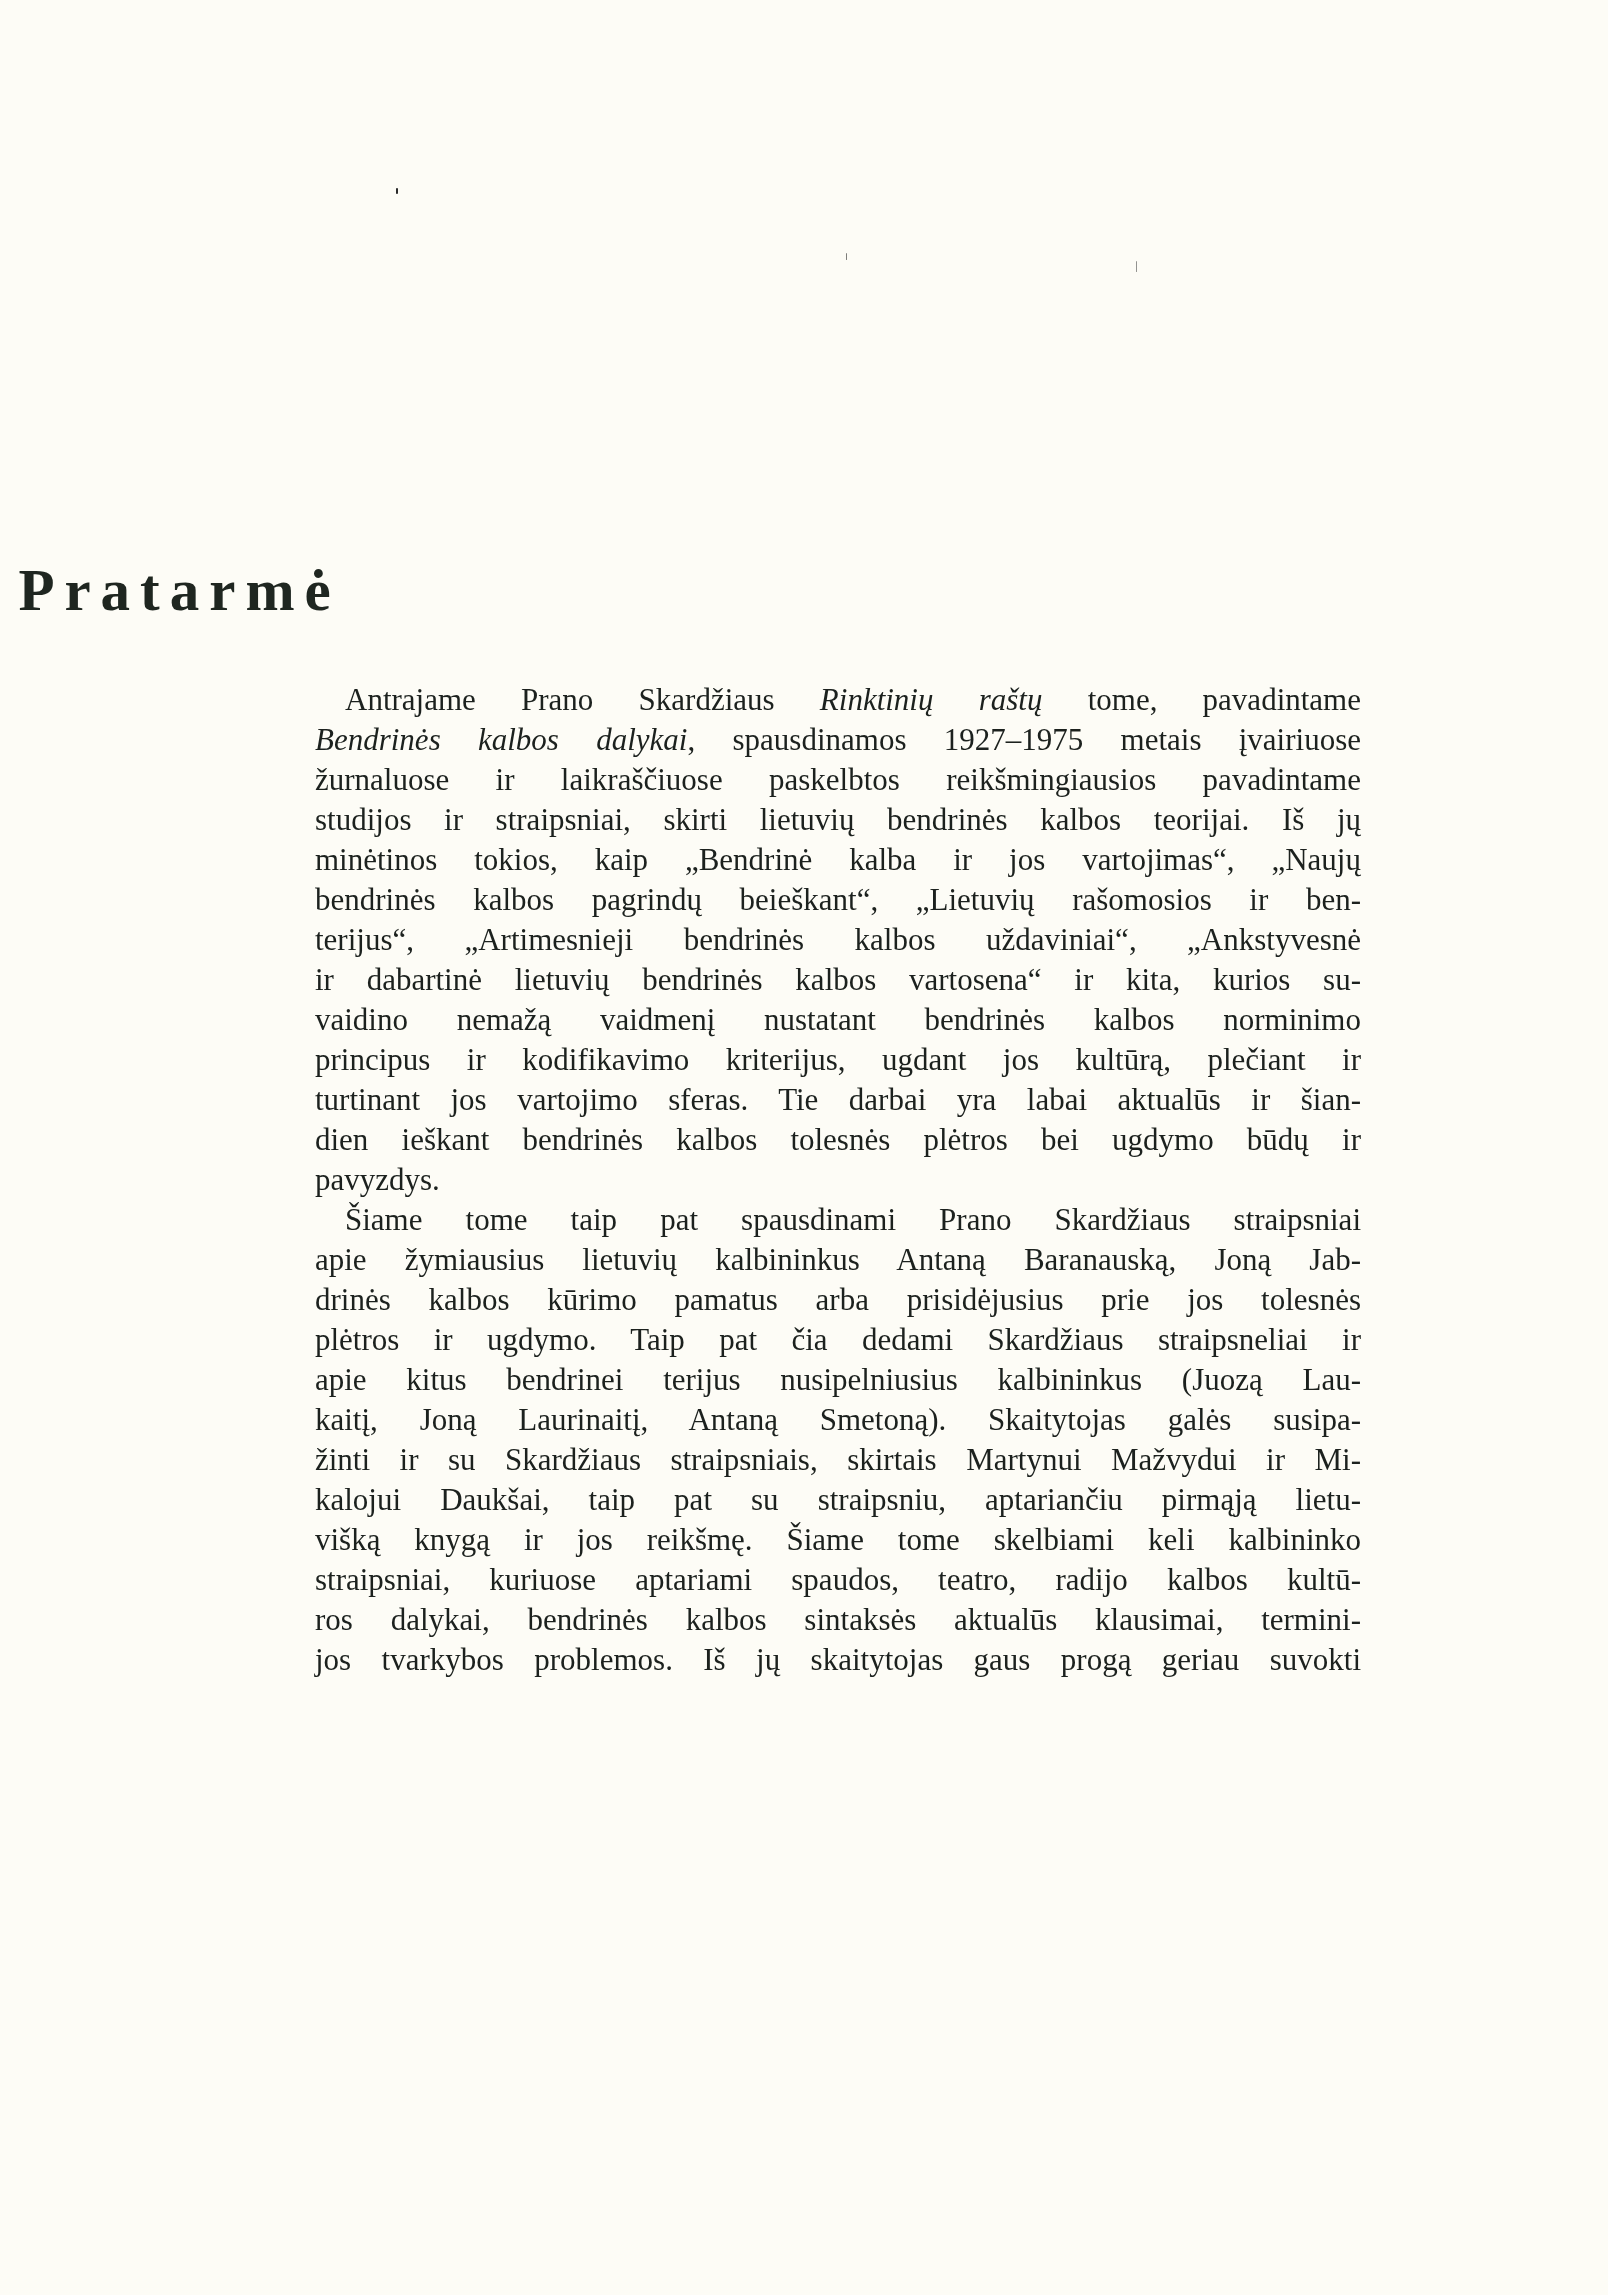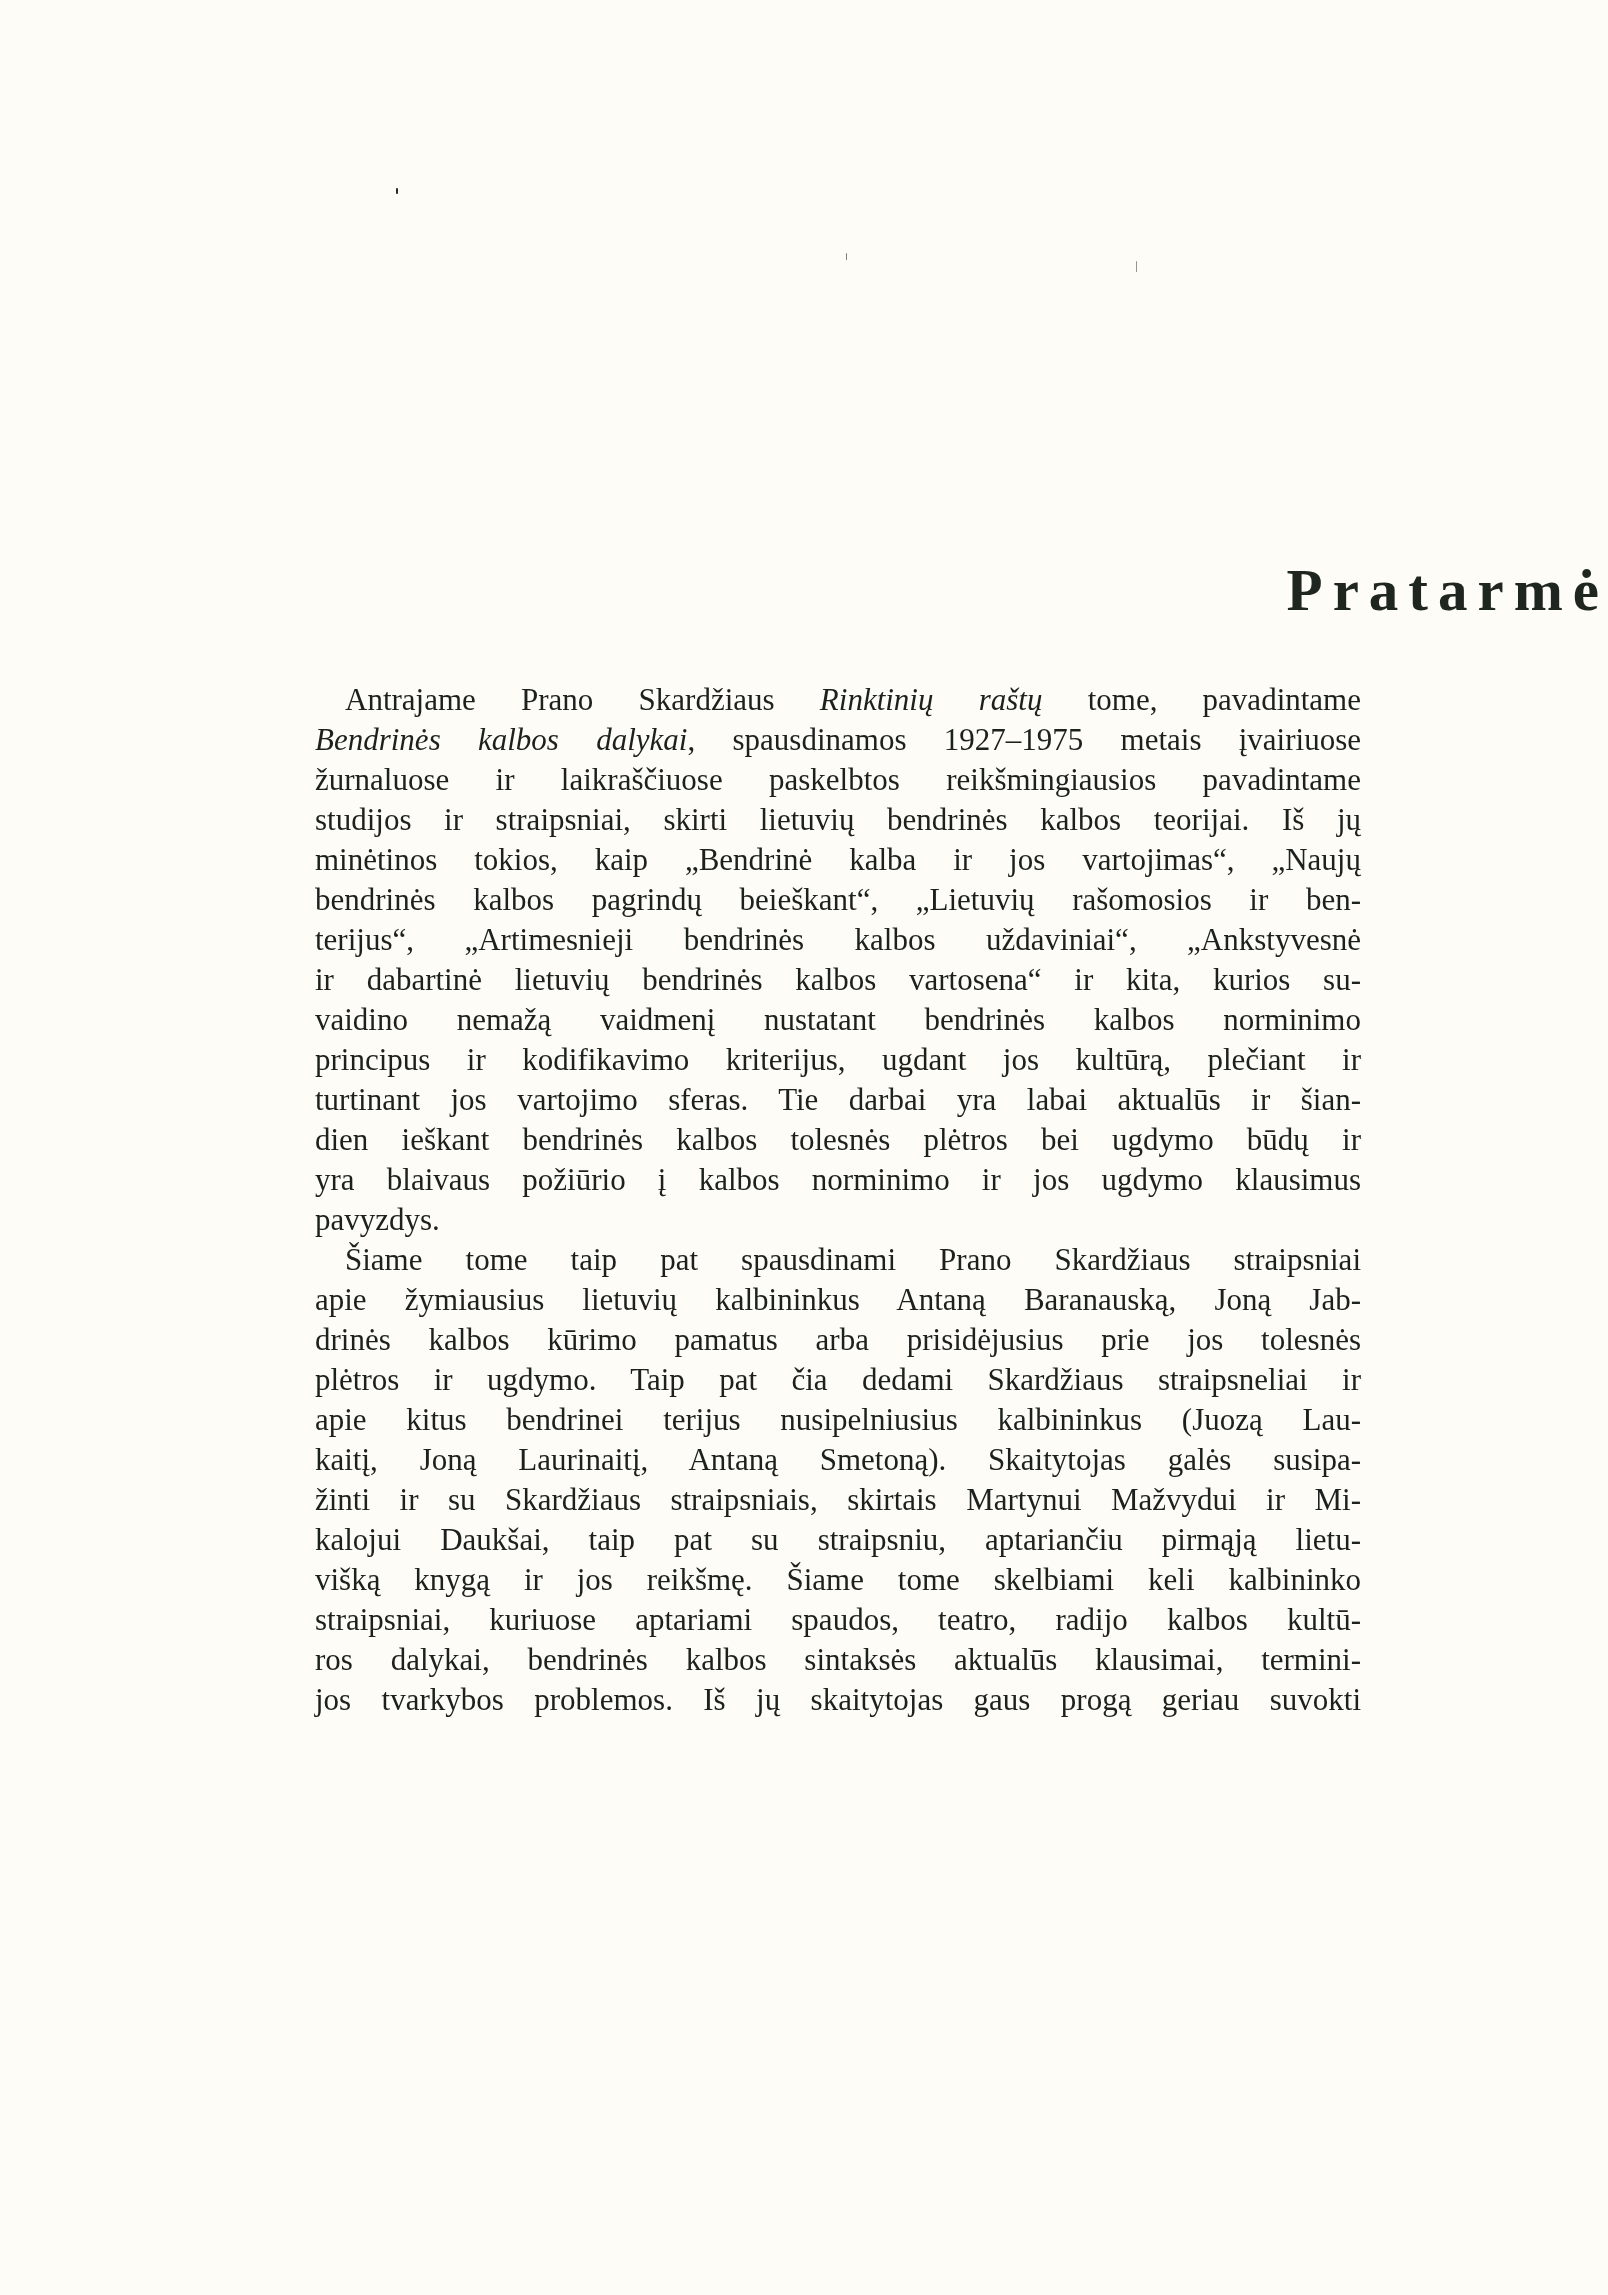--- a/index.html
+++ b/index.html
@@ -20,21 +20,21 @@
     left: 0; top: 0;
     width: 1609px;
     height: 2392px;
     background: #fdfcf6;
   }
   .title {
     position: absolute;
     left: 0;
     width: 1609px;
     top: 516px;
-    text-align: right;
+    text-align: left;
     font-family: "Liberation Serif", "DejaVu Serif", serif;
     font-weight: bold;
     font-size: 59px;
     letter-spacing: 10px;
     line-height: 69px;
     color: #1f2620;
     padding-left: 18.4px;
     box-sizing: border-box;
   }
   .body-text {
@@ -116,23 +116,20 @@
         </div>
         <div class="line">
           <span class="inner"><span>principus ir kodifikavimo kriterijus, ugdant jos kultūrą, plečiant ir</span></span>
         </div>
         <div class="line">
           <span class="inner"><span>turtinant jos vartojimo sferas. Tie darbai yra labai aktualūs ir šian-</span></span>
         </div>
         <div class="line">
           <span class="inner"><span>dien ieškant bendrinės kalbos tolesnės plėtros bei ugdymo būdų ir</span></span>
         </div>
-        <div class="line">
-          <span class="inner"><span>yra blaivaus požiūrio į kalbos norminimo ir jos ugdymo klausimus</span></span>
-        </div>
         <div class="line last">
           <span class="inner"><span>pavyzdys.</span></span>
         </div>
       </div>
       <div>
         <div class="line indent">
           <span class="inner"><span>Šiame tome taip pat spausdinami Prano Skardžiaus straipsniai</span></span>
         </div>
         <div class="line">
           <span class="inner"><span>apie žymiausius lietuvių kalbininkus Antaną Baranauską, Joną Jab-</span></span>

